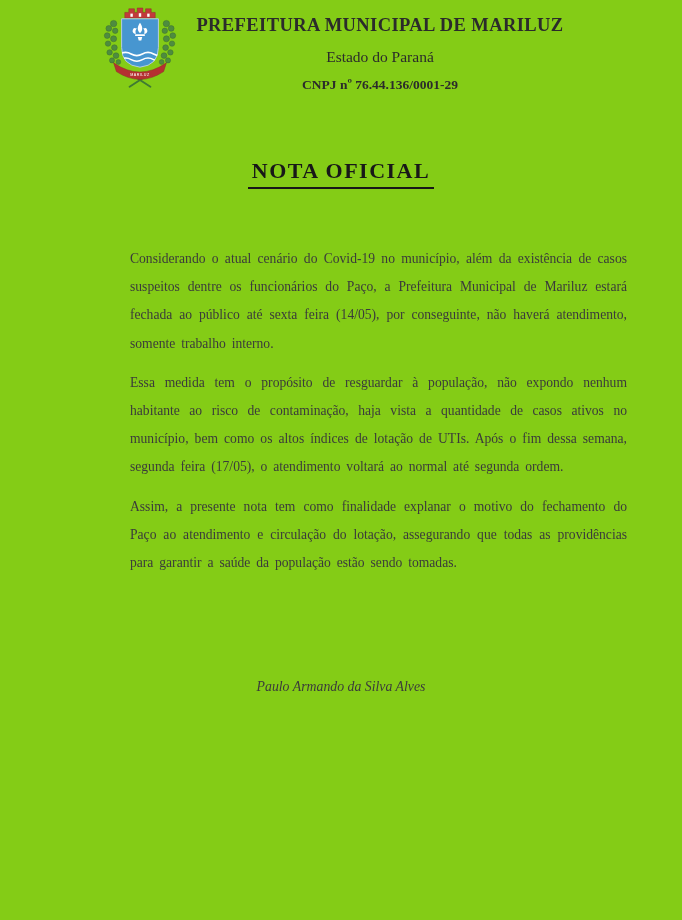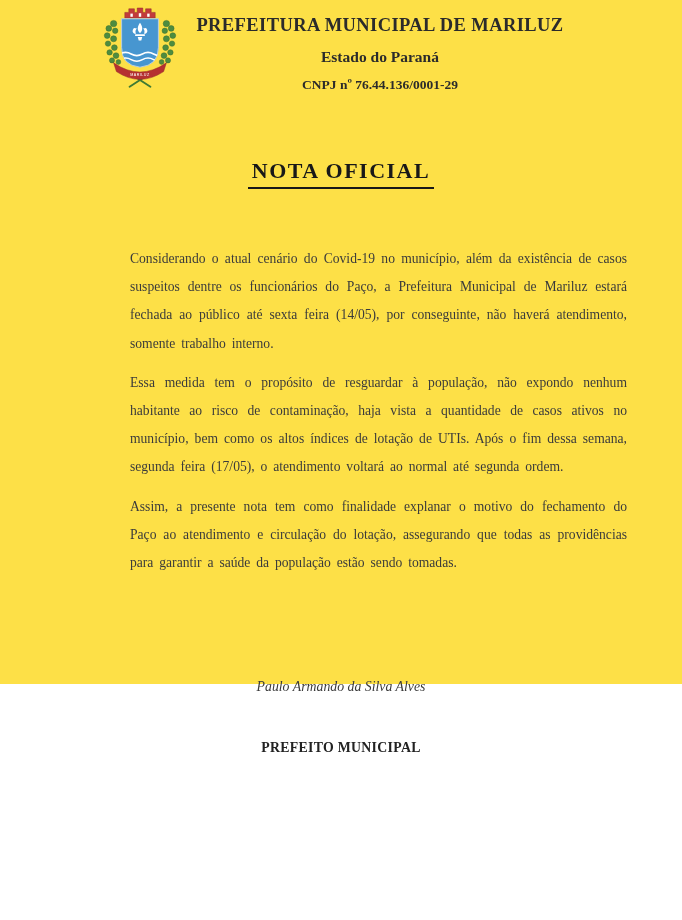--- a/index.html
+++ b/index.html
@@ -4,31 +4,31 @@
 <style>
   * { margin: 0; padding: 0; box-sizing: border-box; }
   html, body { background: #ffffff; }
   body {
     width: 682px; height: 920px;
     font-family: "Liberation Serif", "DejaVu Serif", serif;
     color: #3a3a3a;
     overflow: hidden;
     position: relative;
   }
-  .page { width: 682px; height: 684px; position: relative; background: #fde047; }
+  .page { width: 682px; height: 920px; position: relative; background: #84cc16; }
 
   
   .letterhead { position: absolute; top: 5px; left: 0; width: 682px; height: 100px; }
   .crest { position: absolute; left: 100px; top: 0; width: 80px; height: 86px; }
   .head-text {
     position: absolute; left: 178px; top: 10px; width: 404px;
     text-align: center; color: #2e2e2e;
   }
   .org-name   { font-size: 18.5px; font-weight: bold; letter-spacing: .4px; color: #2b2b2b; }
-  .org-state  { font-size: 15.5px; font-weight: bold; margin-top: 12px; color: #2b2b2b; }
+  .org-state  { font-size: 15.5px; font-weight: normal; margin-top: 12px; color: #2b2b2b; }
   .org-cnpj   { font-size: 13.5px; font-weight: bold; margin-top: 11px; color: #2b2b2b; }
 
   
   .doc-title-wrap { position: absolute; top: 158px; left: 0; width: 682px; text-align: center; }
   .doc-title {
     display: inline-block;
     font-size: 22px; font-weight: bold; letter-spacing: 1.5px;
     color: #181818;
     border-bottom: 2.5px solid #181818;
     padding: 0 4px 3px 4px;
@@ -151,15 +151,14 @@
   </div>
 
   <div class="doc-body">
     <p>Considerando o atual cenário do Covid-19 no município, além da existência de casos suspeitos dentre os funcionários do Paço, a Prefeitura Municipal de Mariluz estará fechada ao público até sexta feira (14/05), por conseguinte, não haverá atendimento, somente trabalho interno.</p>
     <p>Essa medida tem o propósito de resguardar à população, não expondo nenhum habitante ao risco de contaminação, haja vista a quantidade de casos ativos no município, bem como os altos índices de lotação de UTIs. Após o fim dessa semana, segunda feira (17/05), o atendimento voltará ao normal até segunda ordem.</p>
     <p>Assim, a presente nota tem como finalidade explanar o motivo do fechamento do Paço ao atendimento e circulação do lotação, assegurando que todas as providências para garantir a saúde da população estão sendo tomadas.</p>
   </div>
 
 
   <div class="sig-name">Paulo Armando da Silva Alves</div>
-  <div class="sig-role">PREFEITO MUNICIPAL</div>
 
 </div>
 
 </body></html>

